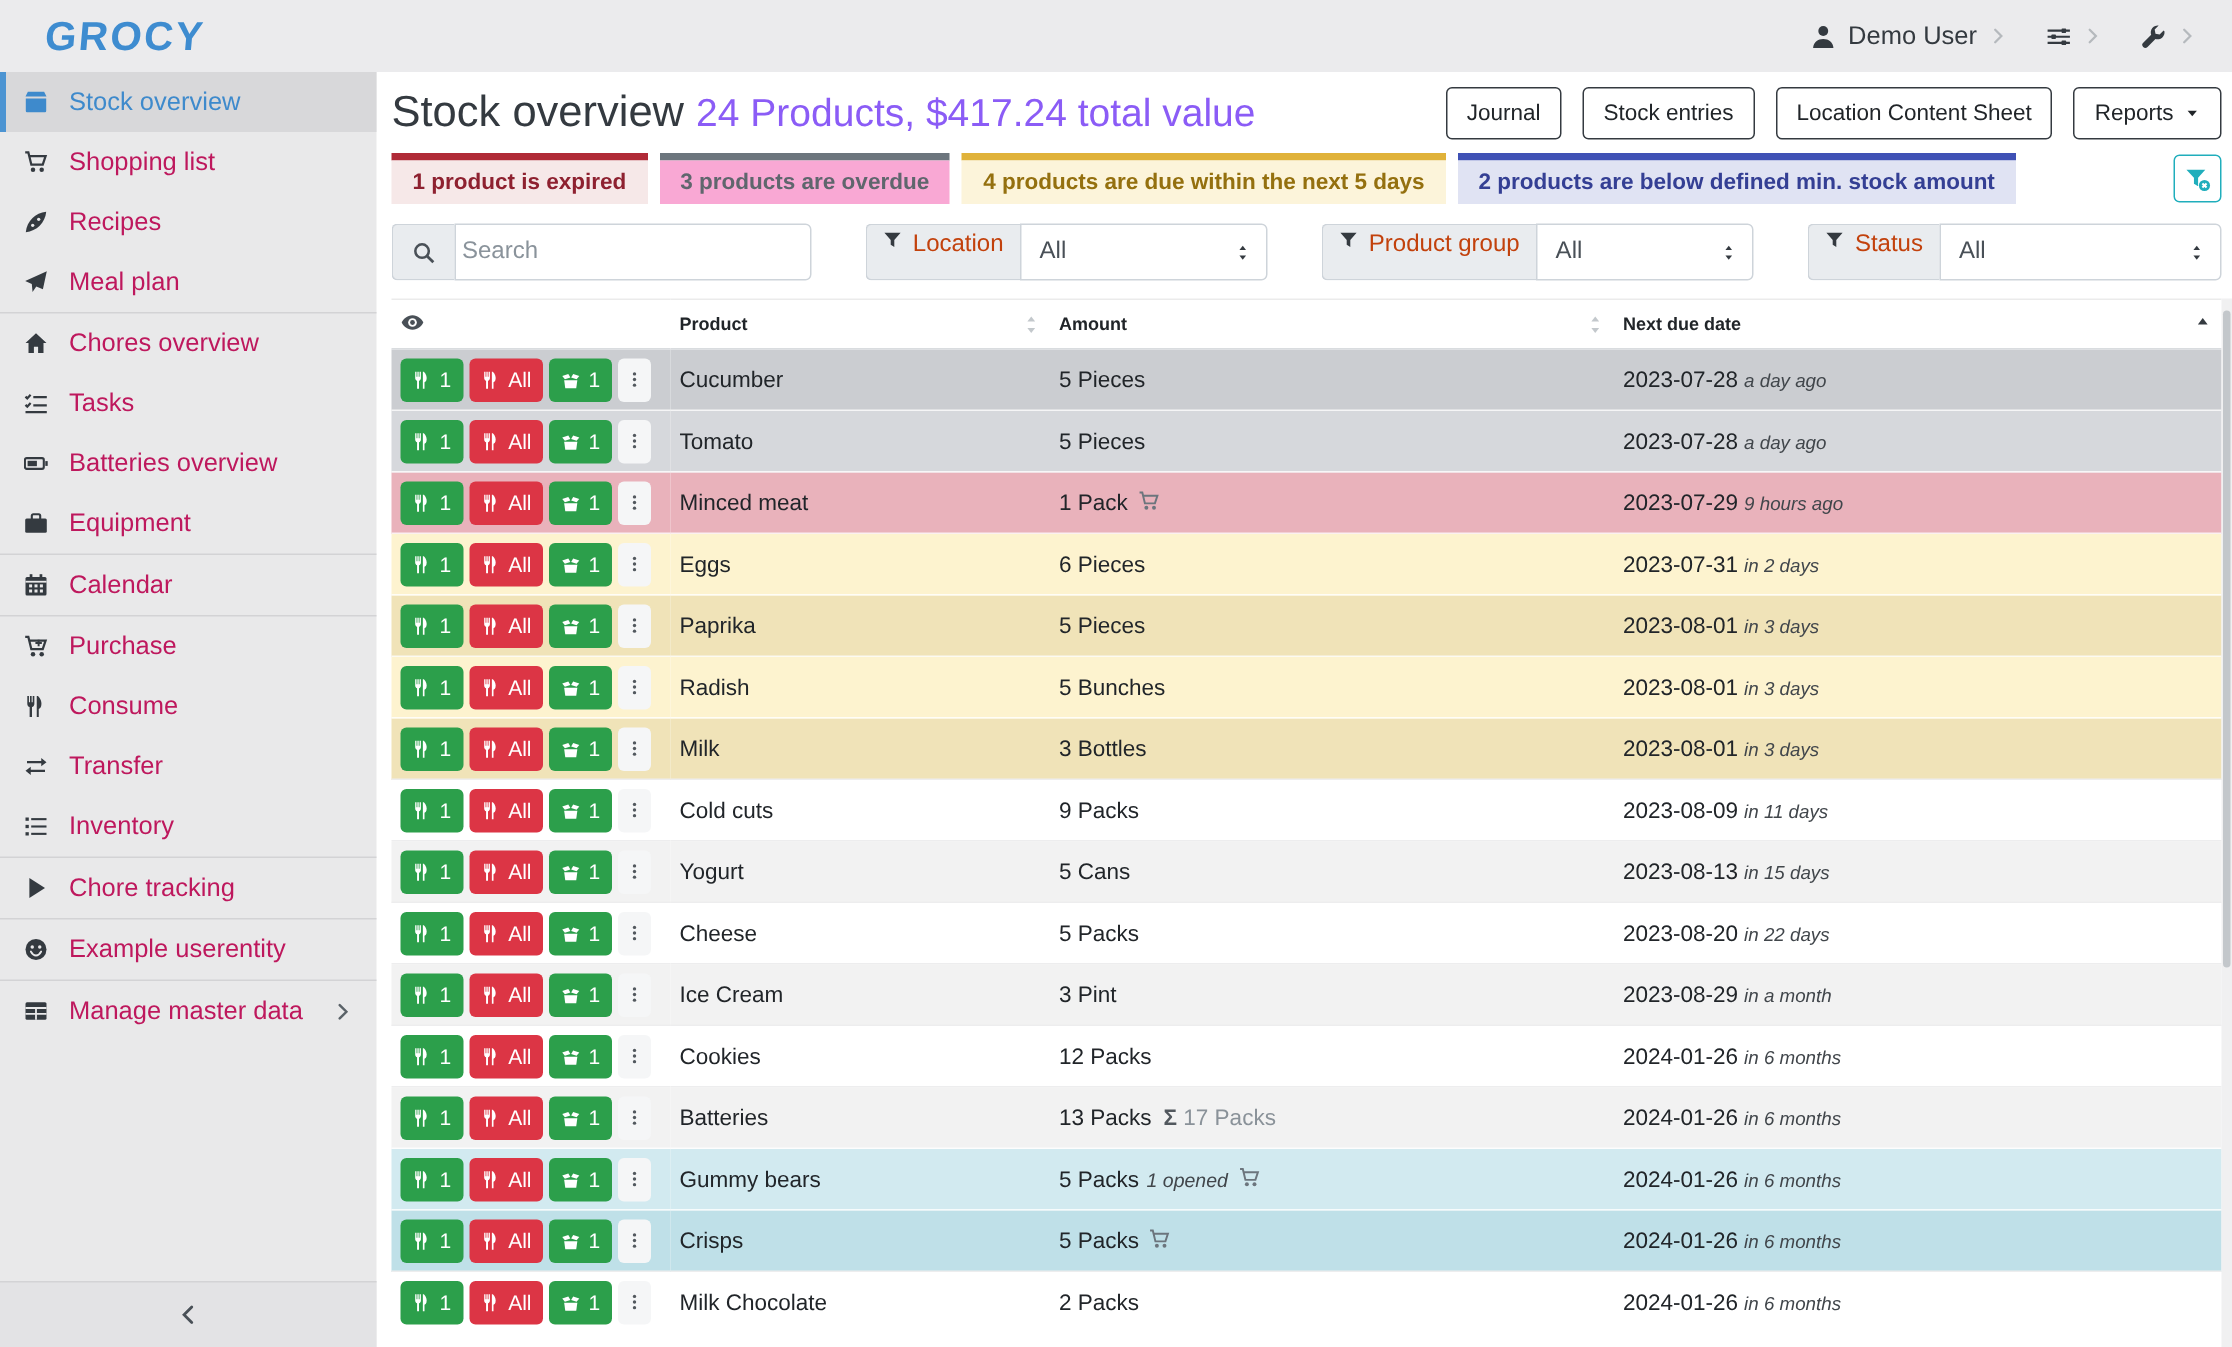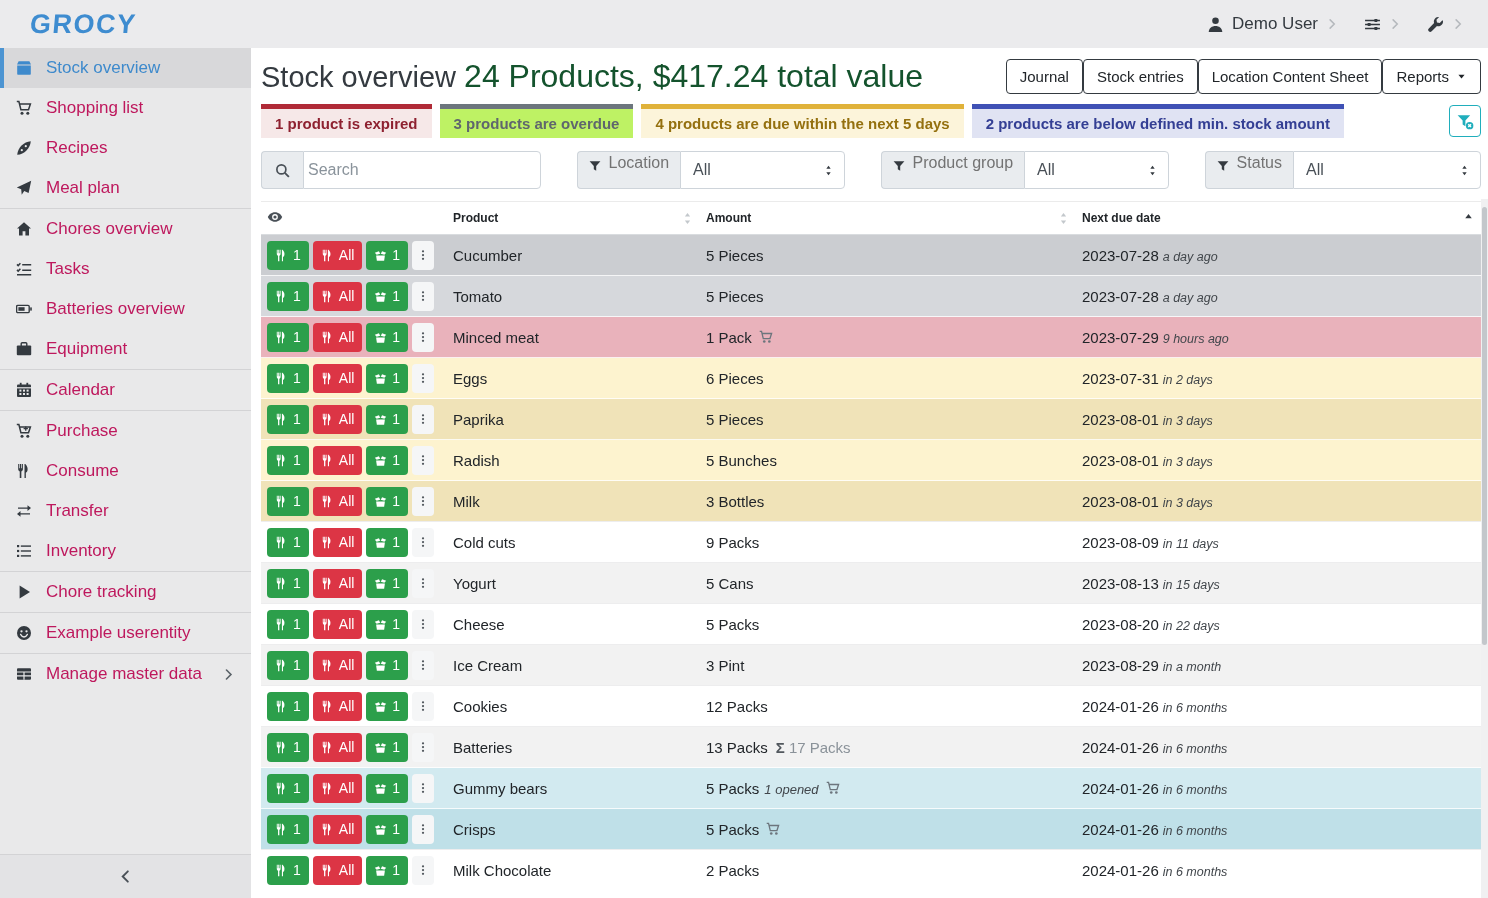--- a/index.html
+++ b/index.html
@@ -32,22 +32,22 @@
   .side-item .chev-r { margin-left:auto; margin-right:16px; color:#5a6268; font-size:13px; width:auto; }
   .side-collapse { position:absolute; bottom:0; left:0; right:0; height:44px; background:#e3e3e5;
                    border-top:1px solid #d3d3d5; display:flex; align-items:center; justify-content:center;
                    color:#495057; font-size:15px; cursor:pointer; }
 
   
   .content { position:absolute; top:48px; left:251px; right:0; bottom:0; background:#fff;
              padding:0 7px 0 10px; overflow:hidden; }
   .page-head { display:flex; align-items:center; justify-content:space-between; padding:10px 0 9px; }
   h1 { margin:0; font-size:29px; font-weight:500; color:#343a40; white-space:nowrap; }
-  .sub { color:#14532d; font-weight:400; font-size:32px; }
-  .head-buttons { display:flex; gap:0;border-radius:12px; }
+  .sub { color:#8b5cf6; font-weight:400; font-size:26px; }
+  .head-buttons { display:flex; gap:14px;border-radius:12px; }
   .head-buttons button { background:#fff; border:1px solid #343a40; border-radius:4px; font-size:15px;
             padding:8px 13px; color:#212529; cursor:pointer; font-family:inherit;
             display:flex; align-items:center; gap:7px; white-space:nowrap; }
   .head-buttons .caret { font-size:11px; }
 
   
   .banners { display:flex; gap:8px; align-items:stretch; height:34px; }
   .banner { display:flex; flex-direction:column; }
   .banner .bar { height:5px; }
   .banner .txt { flex:1; display:flex; align-items:center; padding:0 14px; font-weight:bold; font-size:15px; white-space:nowrap; }
@@ -59,22 +59,22 @@
   .filters { display:flex; margin-top:13px; height:38px; justify-content:space-between; }
   .search-group { display:flex; width:280px; }
   .prepend { width:42px; background:#e9ecef; border:1px solid #ced4da; border-right:0;
              border-radius:4px 0 0 4px; display:flex; align-items:center; justify-content:center;
              color:#495057; font-size:15px; }
   .search-group input { flex:1; min-width:0; border:1px solid #ced4da; border-radius:0 4px 4px 0;
              padding:0 4px; font-size:16px; font-family:inherit; color:#495057; outline:none; }
   input::placeholder { color:#8a939b; }
   .filter-group { display:flex; }
   .filter-group .label { background:#e9ecef; border:1px solid #ced4da; border-right:0;
-             border-radius:4px 0 0 4px; display:flex; align-items:flex-end; gap:8px; padding:16px 11px;
-             font-size:16px; color:#737373; white-space:nowrap; }
+             border-radius:4px 0 0 4px; display:flex; align-items:flex-start; gap:8px; padding:4px 11px;
+             font-size:16px; color:#c2410c; white-space:nowrap; }
   .filter-group .label .ic { font-size:12px; color:#343a40; }
   .filter-group .select { border:1px solid #ced4da; border-radius:0 4px 4px 0; background:#fff;
              display:flex; align-items:center; justify-content:space-between; padding:0 10px 0 12px;
              font-size:16px; color:#495057; cursor:pointer; }
   .select .ic { font-size:11px; color:#343a40; }
   .w-loc { width:165px; } .w-pg { width:145px; } .w-st { width:188px; }
 
   
   table.stock { width:100%; border-collapse:collapse; table-layout:fixed; margin-top:12px; }
   thead th { text-align:left; font-size:12px; color:#212529; padding:0 6px; height:33px;
@@ -373,21 +373,21 @@
       </div>
     </div>
 
     <div class="banners" id="banners">
       <div class="banner">
           <span class="bar" style="background: rgb(176, 42, 55);"></span>
           <span class="txt" style="background: rgb(246, 232, 232); color: rgb(142, 33, 48);">1 product is expired</span>
         </div>
         <div class="banner">
           <span class="bar" style="background: rgb(108, 117, 125);"></span>
-          <span class="txt" style="background: #bef264; color: rgb(95, 102, 109);">3 products are overdue</span>
+          <span class="txt" style="background: #f9a8d4; color: rgb(95, 102, 109);">3 products are overdue</span>
         </div>
         <div class="banner">
           <span class="bar" style="background: rgb(224, 178, 58);"></span>
           <span class="txt" style="background: rgb(252, 244, 218); color: rgb(148, 112, 15);">4 products are due within the next 5 days</span>
         </div>
         <div class="banner">
           <span class="bar" style="background: rgb(63, 81, 181);"></span>
           <span class="txt" style="background: rgb(224, 227, 243); color: rgb(52, 63, 148);">2 products are below defined min. stock amount</span>
         </div>
         <button class="filter-clear">

